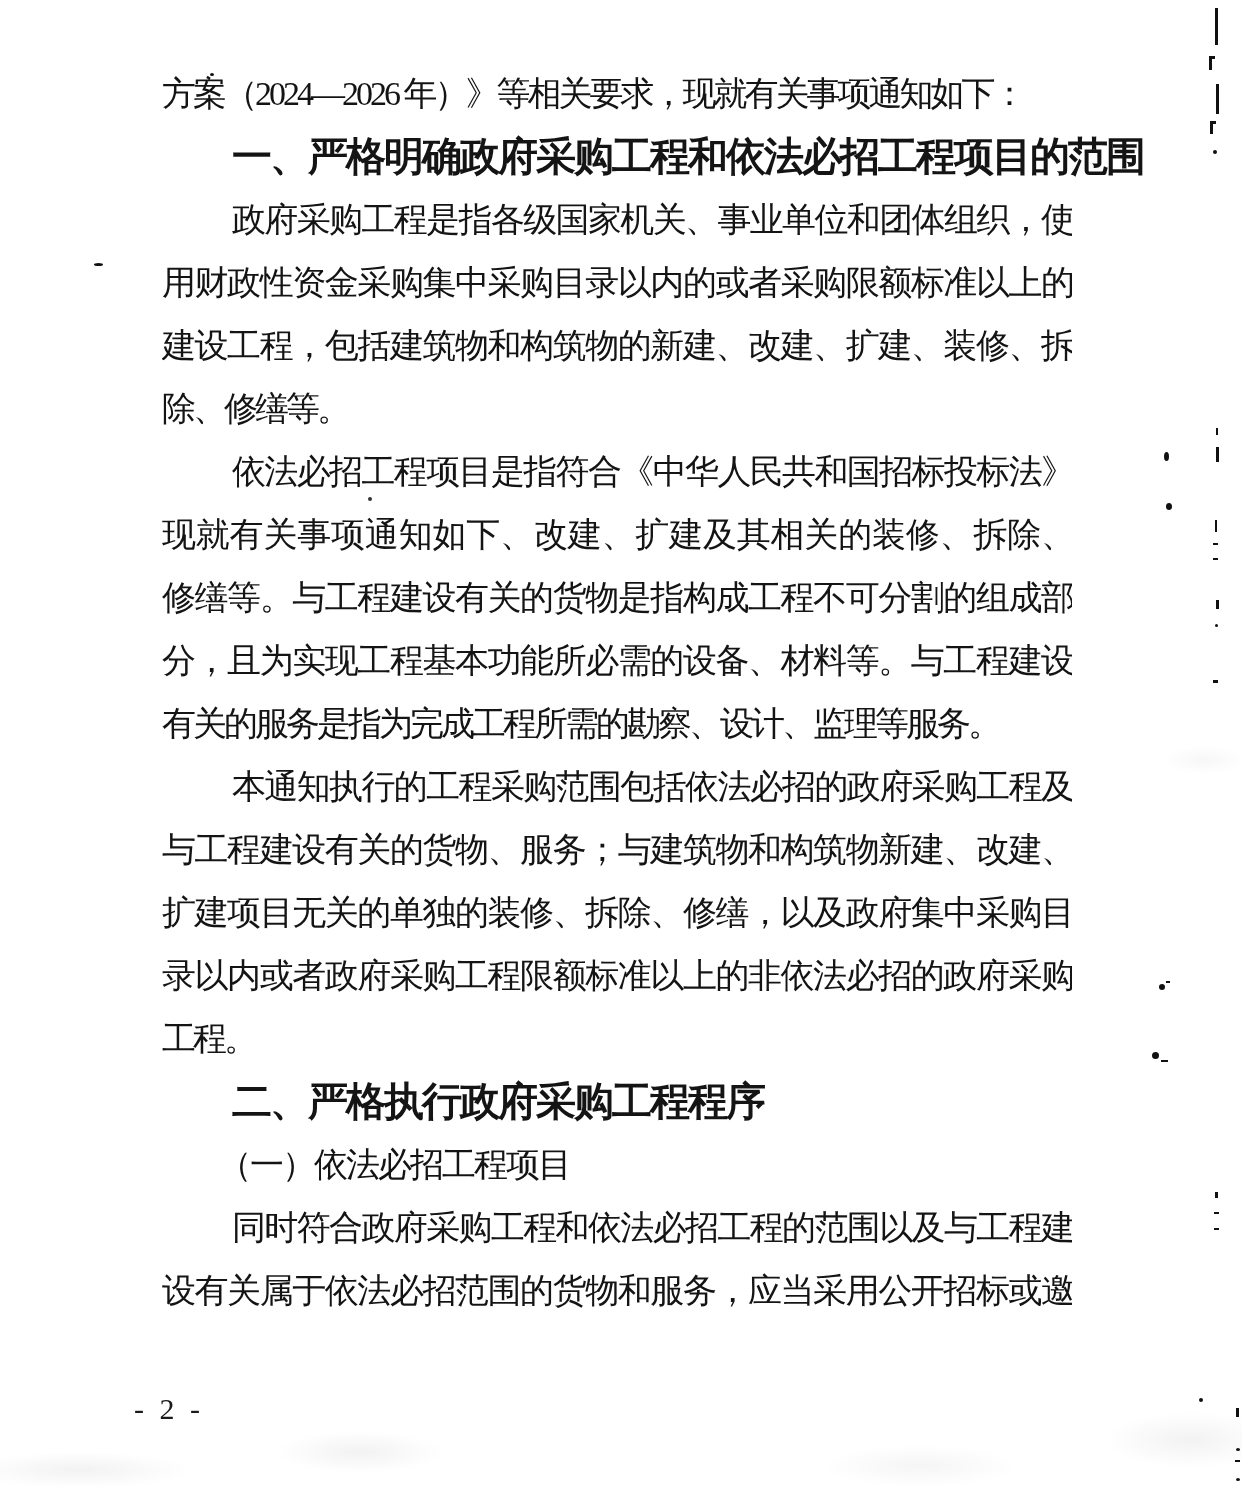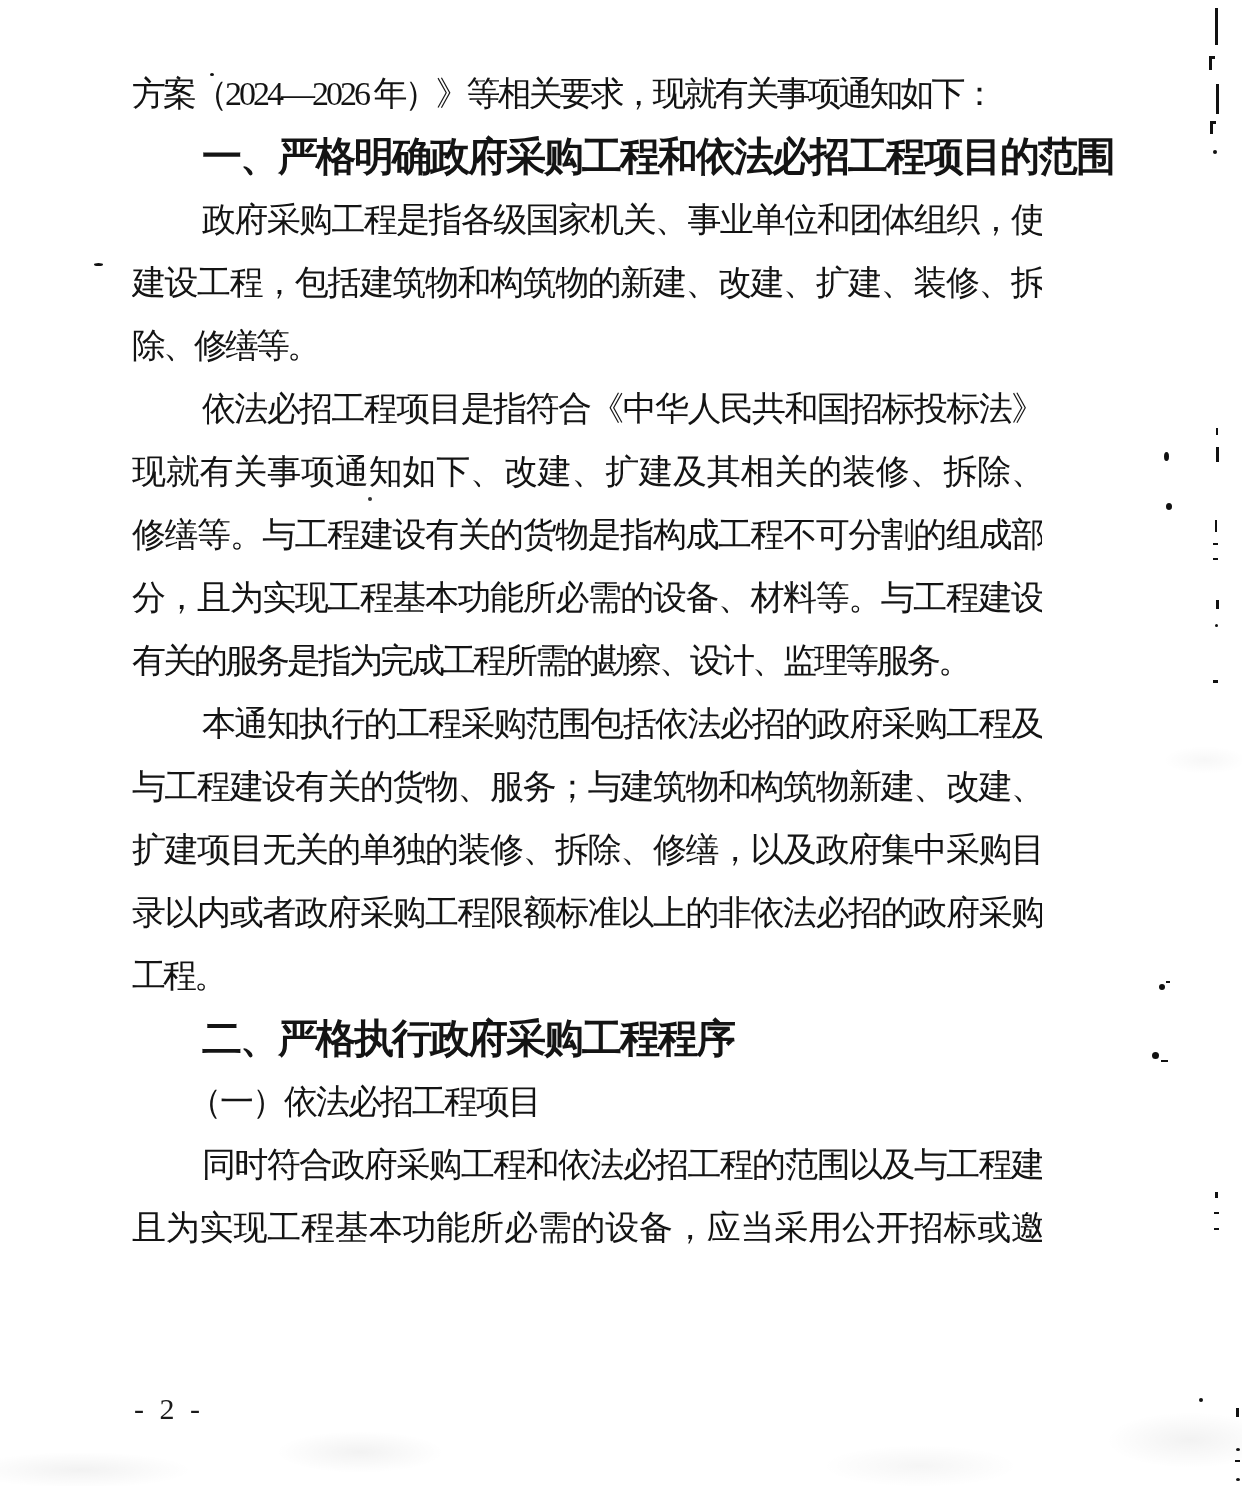--- a/index.html
+++ b/index.html
@@ -12,21 +12,21 @@
   .scan-bg{
     position:absolute;inset:0;pointer-events:none;
     background:
       radial-gradient(ellipse 120px 30px at 360px 1452px, rgba(0,0,0,0.05), transparent 70%),
       radial-gradient(ellipse 160px 26px at 80px 1470px,  rgba(0,0,0,0.05), transparent 70%),
       radial-gradient(ellipse 140px 30px at 920px 1466px, rgba(0,0,0,0.04), transparent 70%),
       radial-gradient(ellipse 120px 40px at 1190px 1440px,rgba(0,0,0,0.05), transparent 70%),
       radial-gradient(ellipse 60px 20px  at 1205px 760px, rgba(0,0,0,0.03), transparent 70%);
   }
   .doc{
-    position:absolute;left:132px;top:62px;width:910px;
+    position:absolute;left:162px;top:62px;width:910px;
   }
   .line{
     height:63px;line-height:63px;font-size:34px;letter-spacing:-3px;
     white-space:nowrap;text-align:left;
   }
   .just{
     white-space:normal;text-align:justify;text-align-last:justify;
     -moz-text-align-last:justify;overflow:hidden;
   }
   .indent{padding-left:70px;}
@@ -48,36 +48,37 @@
 </style>
 </head>
 <body>
 
 <div class="scan-bg"></div>
 
 <div class="doc">
   <div class="line">方案（2024—2026 年）》等相关要求，现就有关事项通知如下：</div>
   <div class="line h1 indent">一、严格明确政府采购工程和依法必招工程项目的范围</div>
   <div class="line just indent">政府采购工程是指各级国家机关、事业单位和团体组织，使</div>
+  <div class="line just">用财政性资金采购集中采购目录以内的或者采购限额标准以上的</div>
   <div class="line just">建设工程，包括建筑物和构筑物的新建、改建、扩建、装修、拆</div>
   <div class="line">除、修缮等。</div>
   <div class="line just indent">依法必招工程项目是指符合《中华人民共和国招标投标法》</div>
   <div class="line just">现就有关事项通知如下、改建、扩建及其相关的装修、拆除、</div>
   <div class="line just">修缮等。与工程建设有关的货物是指构成工程不可分割的组成部</div>
   <div class="line just">分，且为实现工程基本功能所必需的设备、材料等。与工程建设</div>
   <div class="line">有关的服务是指为完成工程所需的勘察、设计、监理等服务。</div>
   <div class="line just indent">本通知执行的工程采购范围包括依法必招的政府采购工程及</div>
   <div class="line just">与工程建设有关的货物、服务；与建筑物和构筑物新建、改建、</div>
   <div class="line just">扩建项目无关的单独的装修、拆除、修缮，以及政府集中采购目</div>
   <div class="line just">录以内或者政府采购工程限额标准以上的非依法必招的政府采购</div>
   <div class="line">工程。</div>
   <div class="line h1 indent">二、严格执行政府采购工程程序</div>
   <div class="line sub">（一）依法必招工程项目</div>
   <div class="line just indent">同时符合政府采购工程和依法必招工程的范围以及与工程建</div>
-  <div class="line just">且为实现工程基本功能所必需的设备，应当采用公开招标或邀</div>
+  <div class="line just">设有关属于依法必招范围的货物和服务，应当采用公开招标或邀</div>
 </div>
 
 <div class="pagenum">- 2 -</div>
 
 <div class="art" style="left:1215px;top:8px;width:3px;height:37px;"></div>
 <div class="art" style="left:1209px;top:56px;width:6px;height:3px;"></div>
 <div class="art" style="left:1209px;top:59px;width:3px;height:11px;"></div>
 <div class="art" style="left:1216px;top:84px;width:3px;height:30px;"></div>
 <div class="art" style="left:1210px;top:121px;width:6px;height:3px;"></div>
 <div class="art" style="left:1210px;top:124px;width:3px;height:10px;"></div>

